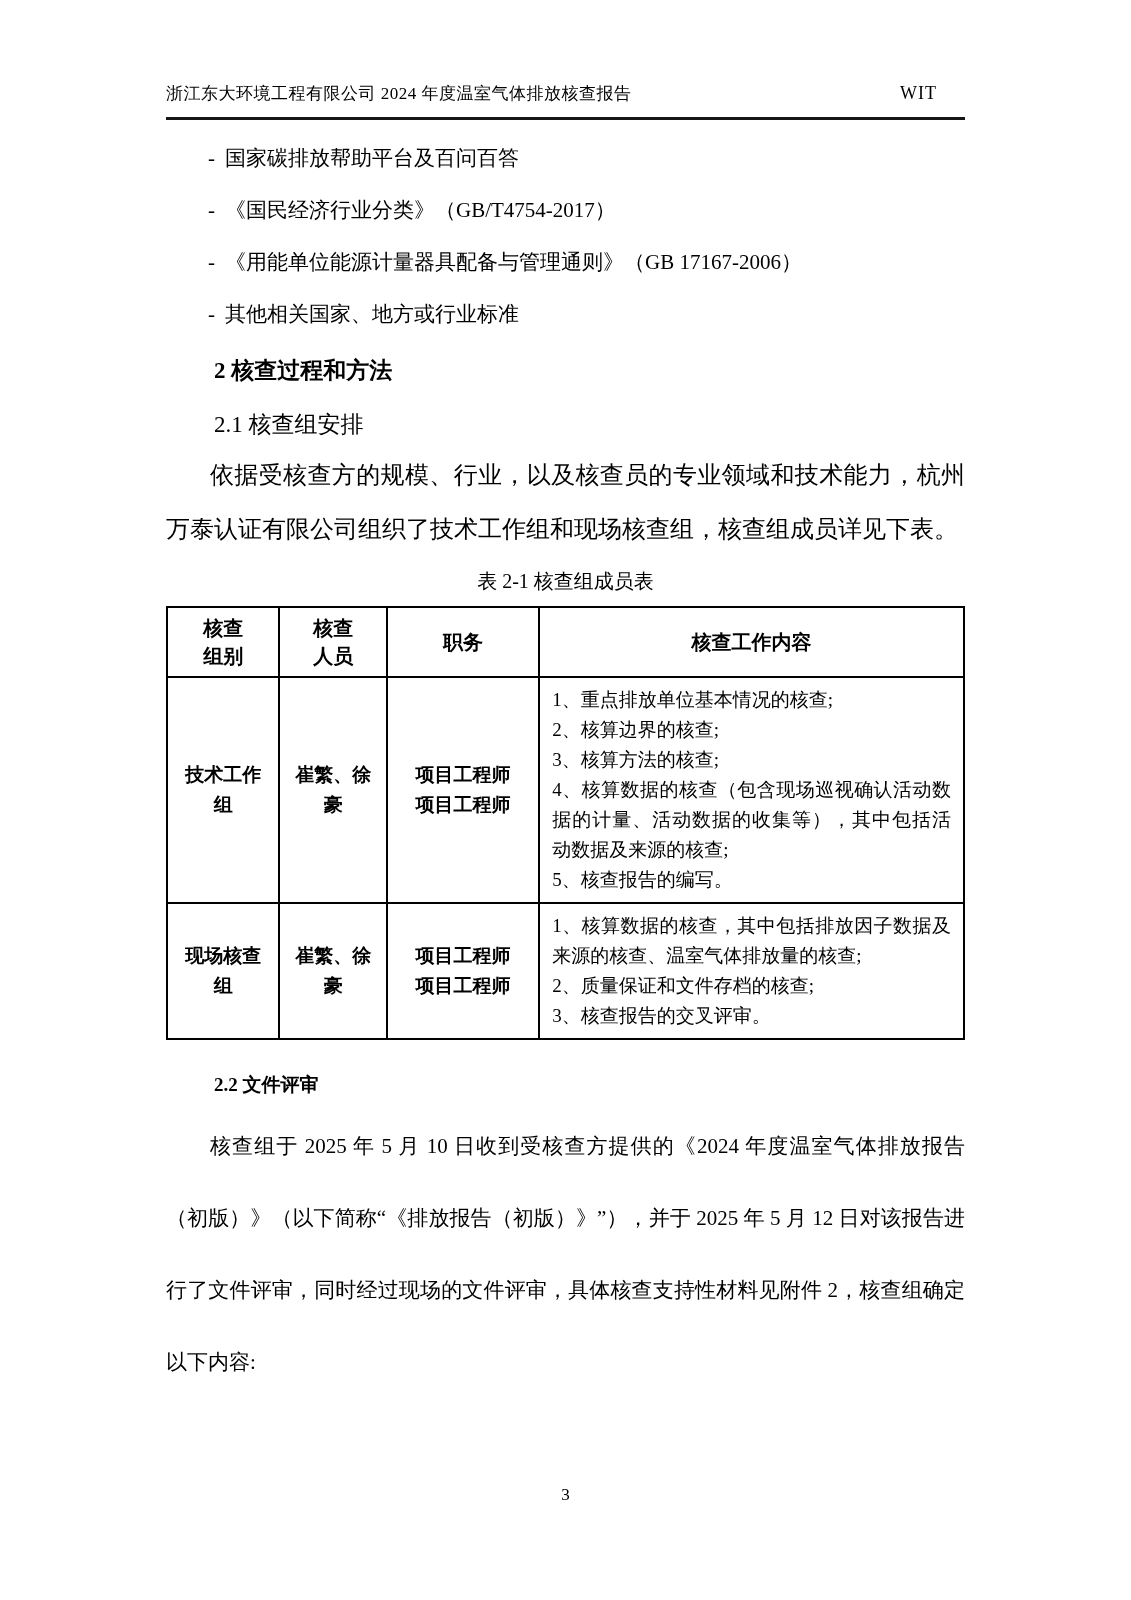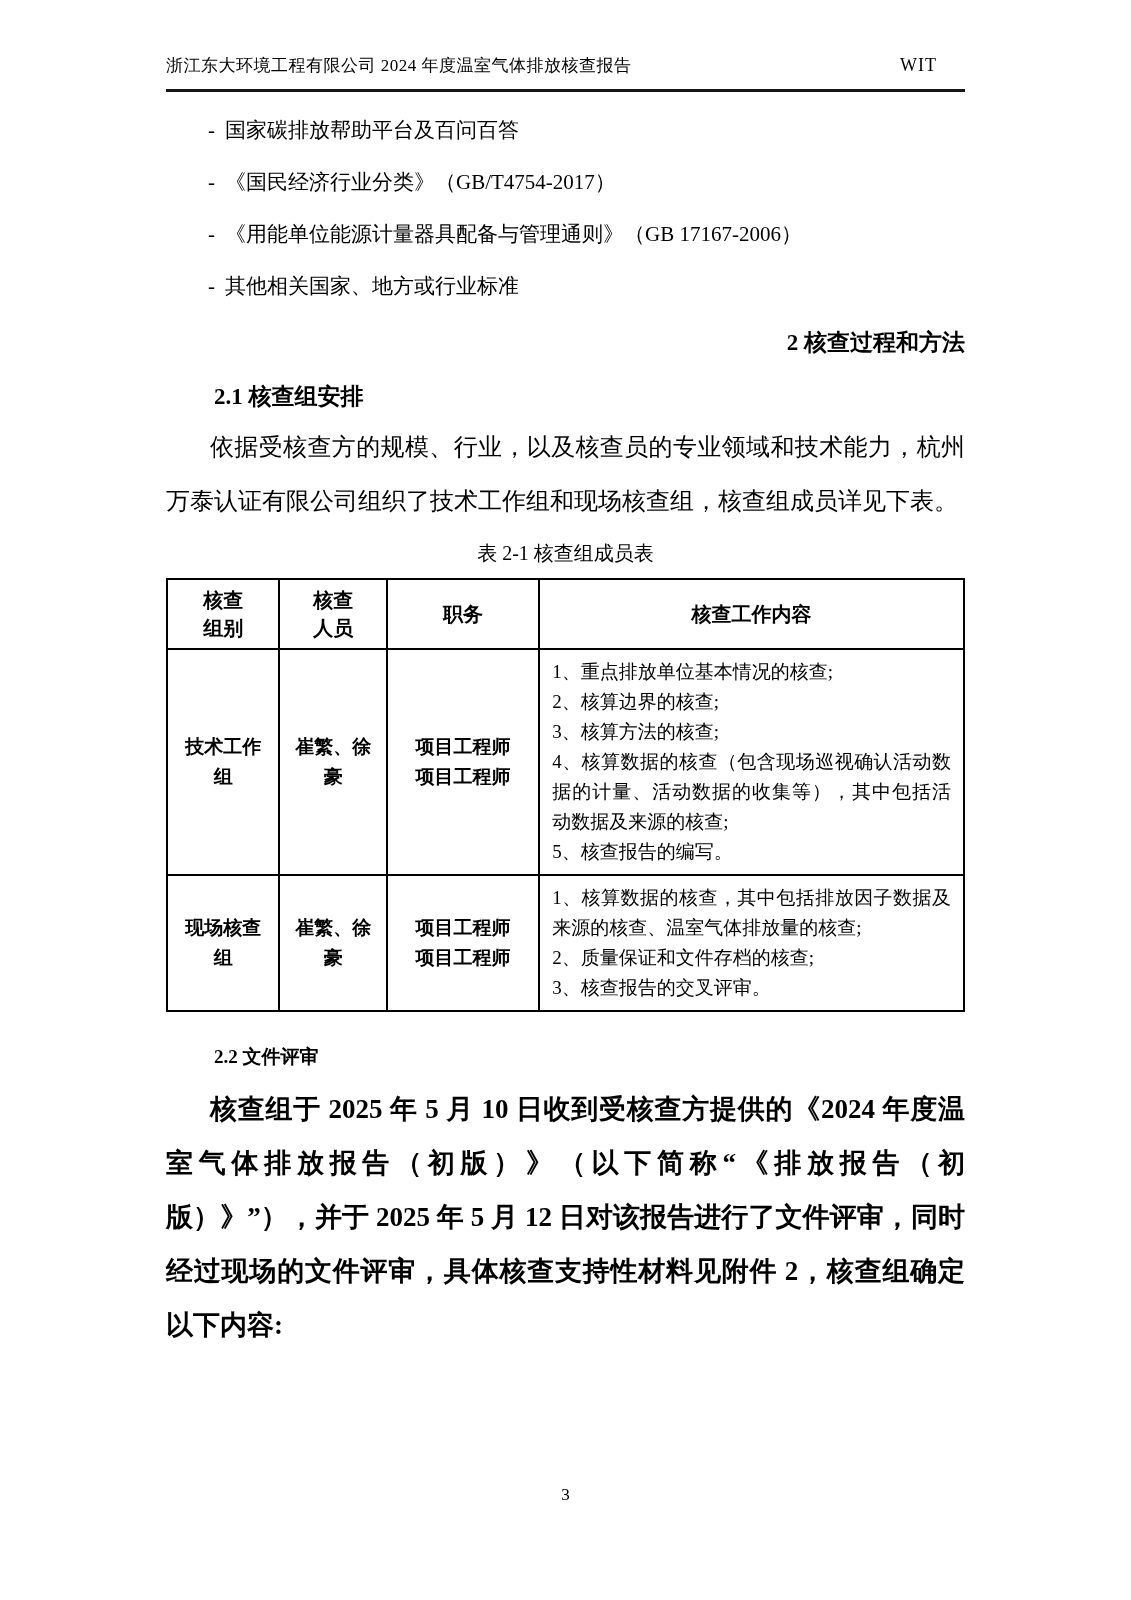--- a/index.html
+++ b/index.html
@@ -14,21 +14,21 @@
     position: absolute; inset: 0;
     background: #ffffff;
     overflow: hidden;
   }
   .content {
     margin-left: 166px;
     width: 799px;
   }
 
   
-  .doc-header { padding-top: 54px; }
+  .doc-header { padding-top: 82px; }
   .header-row {
     display: flex;
     justify-content: space-between;
     align-items: baseline;
     font-size: 17px;
     line-height: 22px;
     white-space: nowrap;
   }
   .header-title { letter-spacing: 0.5px; }
   .header-logo { font-size: 18px; letter-spacing: 1px; padding-right: 28px; }
@@ -50,50 +50,48 @@
     white-space: nowrap;
   }
   .ref-bullet { margin-right: 10px; }
 
   
   .h-section {
     font-size: 23px;
     font-weight: bold;
     line-height: 30px;
     margin: 16px 0 0 48px;
-    text-align: right;
   }
   .h-sub {
     font-size: 23px;
-    font-weight: bold;
+    font-weight: normal;
     line-height: 30px;
     margin: 24px 0 0 48px;
   }
   .h-sub-2 {
     font-size: 19px;
     font-weight: bold;
     line-height: 30px;
     margin: 30px 0 0 48px;
   }
 
   
   .par {
     margin-top: 8px;
     font-size: 24px;
     line-height: 54px;
     text-align: justify;
     text-indent: 44px;
   }
   .par-2 {
     margin-top: 10px;
-    font-size: 27px;
-    line-height: 54px;
+    font-size: 21px;
+    line-height: 72px;
     text-align: justify;
     text-indent: 44px;
-    font-weight: bold;
   }
   .par-3 {
     font-size: 21px;
     line-height: 54px;
     text-align: justify;
     text-indent: 44px;
   }
 
   
   .tbl-caption {

